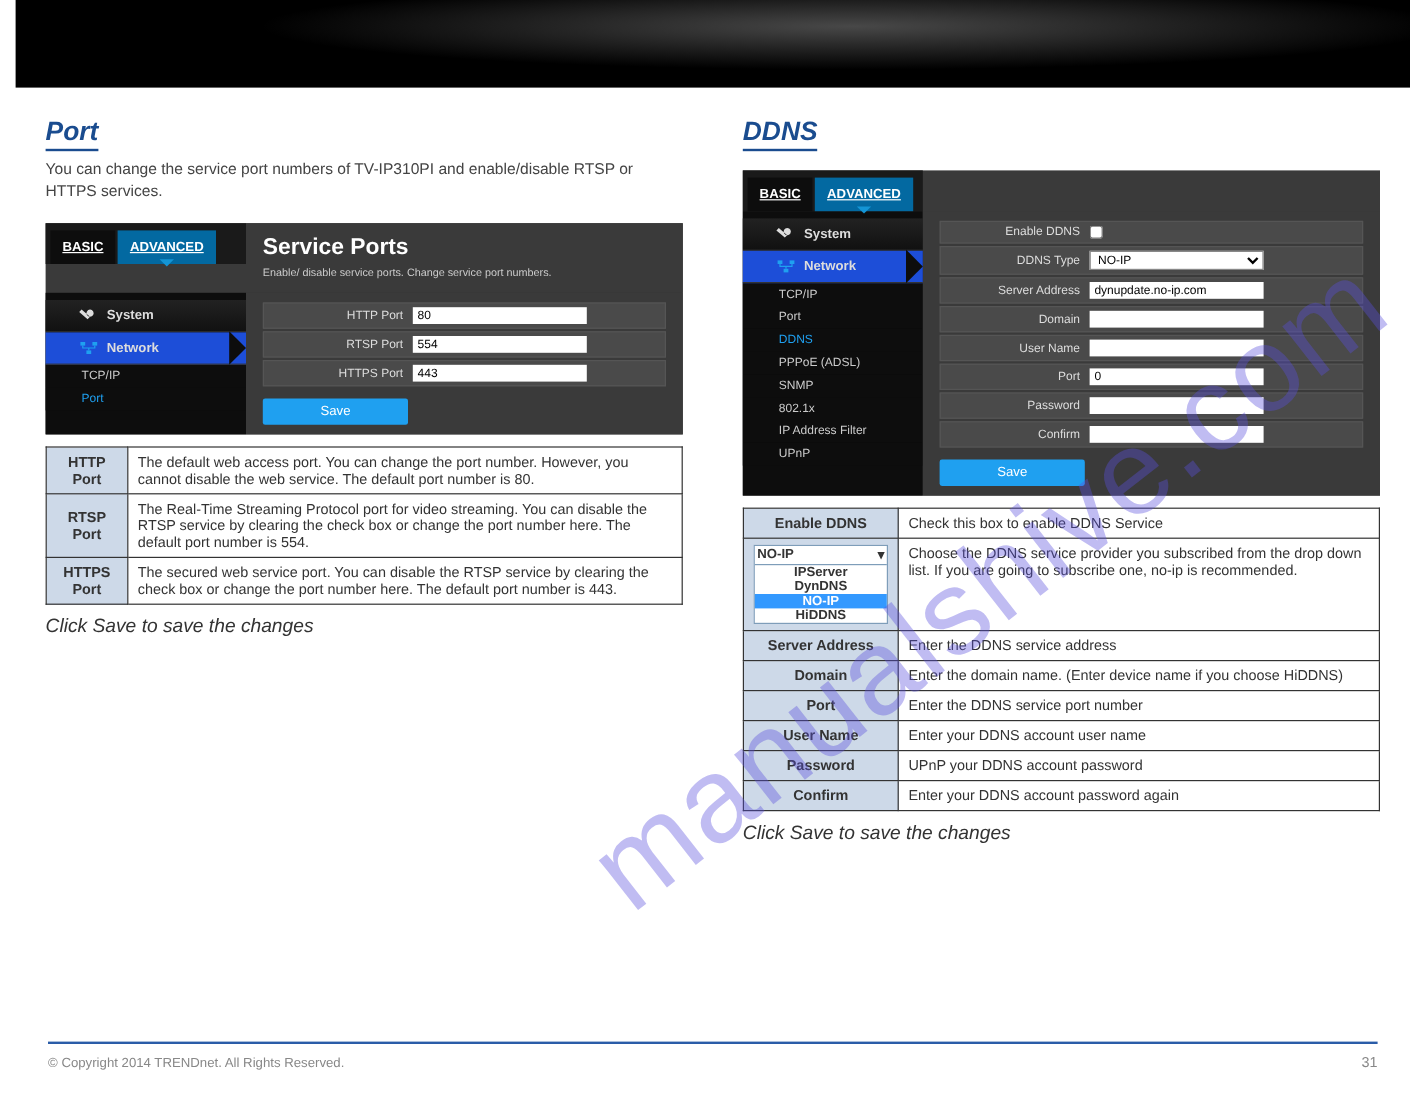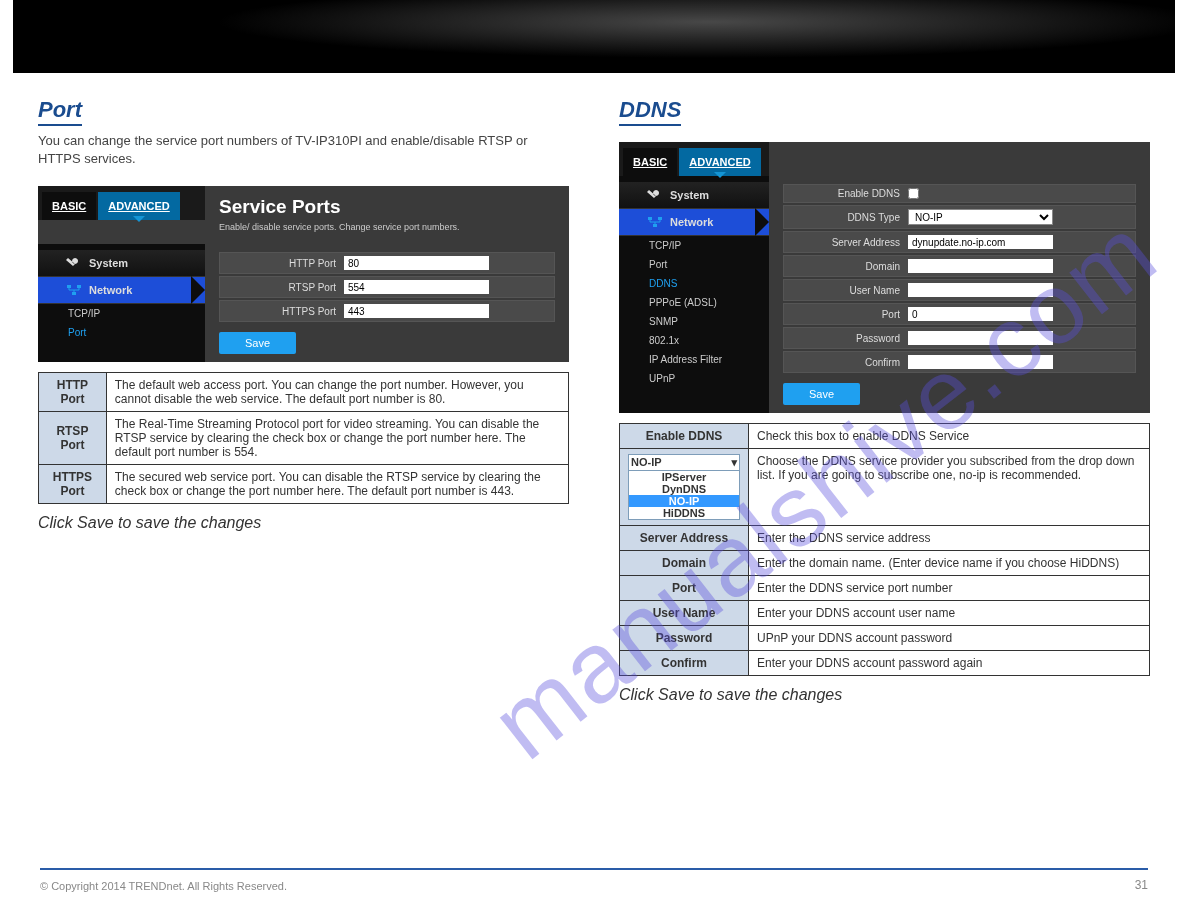--- a/index.html
+++ b/index.html
@@ -194,21 +194,21 @@
     font-size: 10px;
     padding: 0 2px;
     height: 16px;
     max-width: 145px;
   }
   .form-checkbox { width: 11px; height: 11px; }
   .save-btn {
     background: #1fa0f0;
     color: #fff;
     border: none;
-    padding: 5px 26px;
+    padding: 5px 48px;
     font-size: 11px;
     border-radius: 2px;
     margin-top: 8px;
   }
   
   table.datatable {
     border-collapse: collapse;
     width: 100%;
     margin-top: 10px;
     font-size: 12px;

